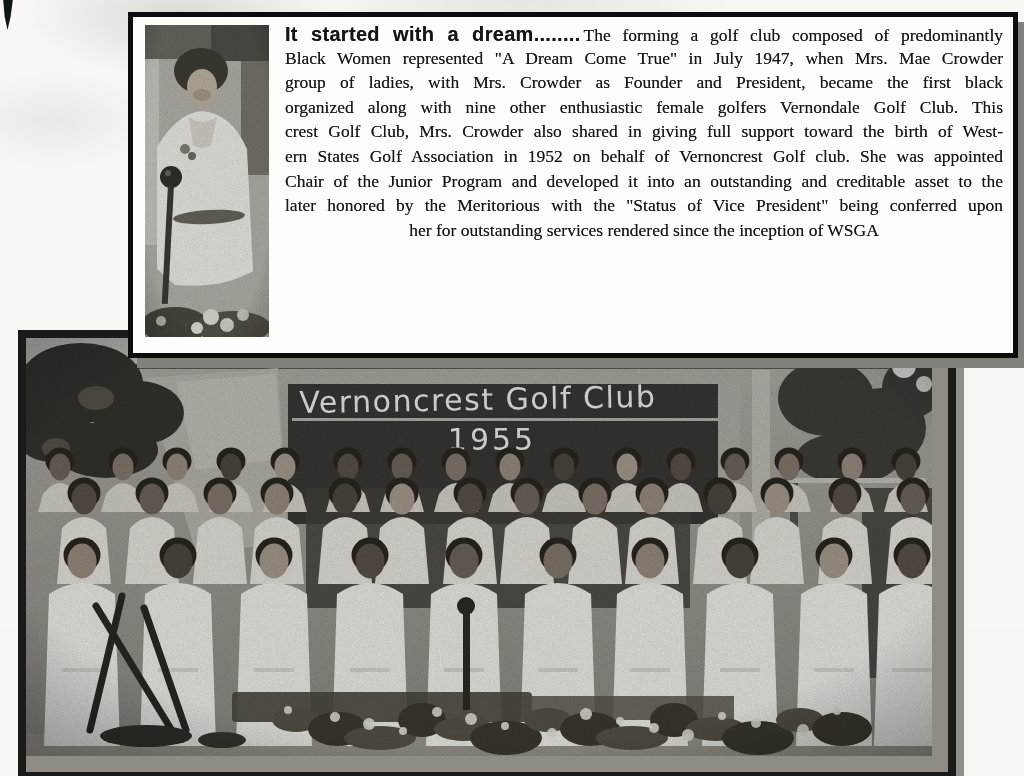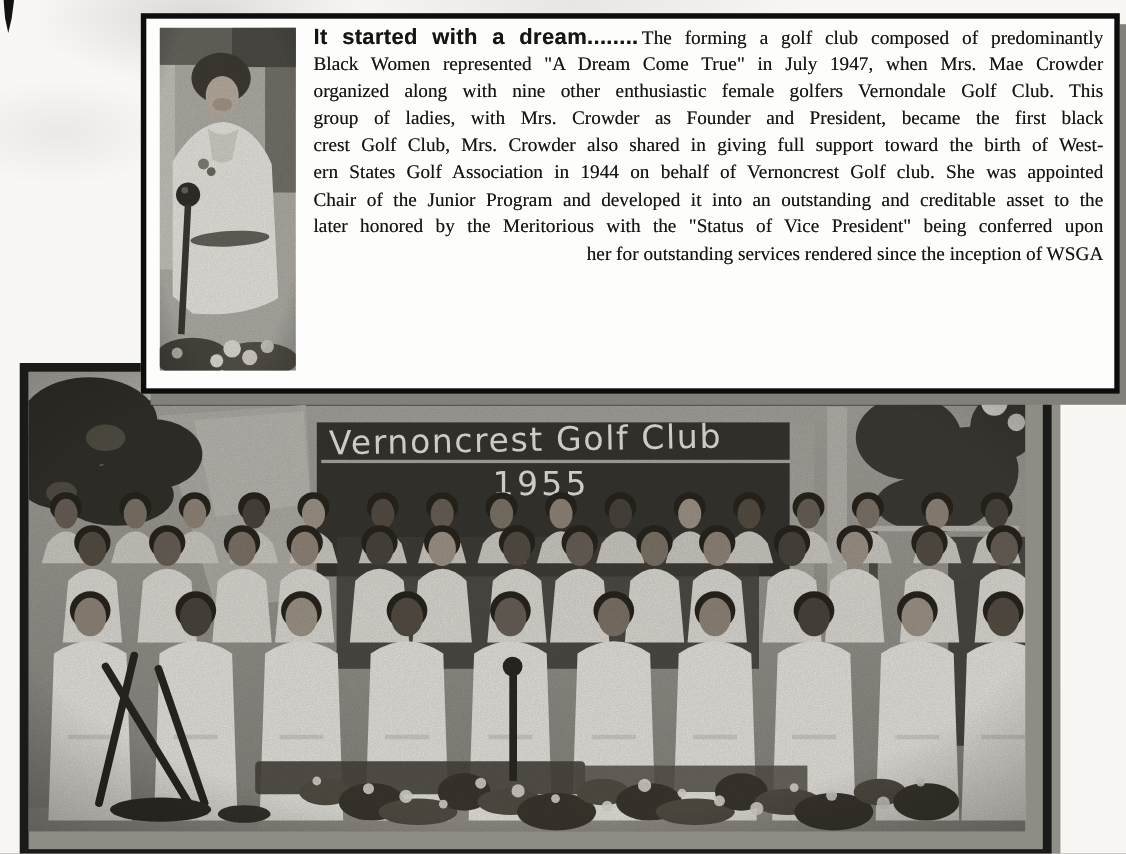--- a/index.html
+++ b/index.html
@@ -16,21 +16,21 @@
     clip-path:polygon(10% 0,90% 0,72% 55%,46% 100%,22% 55%);}
   
   .article-box{position:absolute;left:128px;top:12px;width:880px;height:336px;
     background:#fdfdfb;border:5px solid #0d0d0d;box-shadow:9px 10px 0 0 #82807b;z-index:5;}
   .portrait{position:absolute;left:12px;top:8px;width:124px;height:312px;overflow:hidden;}
   .portrait svg{display:block;}
   .article-text{position:absolute;left:152px;top:6px;right:10px;color:#171512;
     font-size:17.5px;text-shadow:0 0 .6px rgba(25,22,18,.65);}
   .jline{text-align:justify;height:24.6px;overflow:hidden;white-space:normal;}
   .jline::after{content:"";display:inline-block;width:100%;height:0;}
-  .jline.last{text-align:right;}
+  .jline.last{text-align:center;}
   .jline.last::after{content:none;}
   .headline{font-family:"Liberation Sans",sans-serif;font-weight:800;font-size:20px;
     letter-spacing:.3px;padding-right:3px;}
   
   .group-photo{position:absolute;left:18px;top:330px;width:922px;height:434px;
     border:8px solid #1a1a18;background:#8f8c86;box-shadow:8px 5px 0 0 #908e89;z-index:2;}
   .group-photo svg{display:block;}
 </style>
 </head>
 <body>
@@ -83,24 +83,24 @@
           <circle cx="16" cy="296" r="5" fill="#c9c6be"></circle>
           <rect width="124" height="312" fill="url(#vig2)"></rect>
           <rect width="124" height="312" filter="url(#g2)" opacity=".16"></rect>
         </g>
       </svg>
     </div>
 
     <div class="article-text">
       <div class="jline"><span class="headline">It started with a dream........</span><span>The forming a golf club composed of predominantly</span></div>
       <div class="jline">Black Women represented "A Dream Come True" in July 1947, when Mrs. Mae Crowder</div>
+      <div class="jline">group of ladies, with Mrs. Crowder as Founder and President, became the first black</div>
       <div class="jline">organized along with nine other enthusiastic female golfers Vernondale Golf Club. This</div>
-      <div class="jline">group of ladies, with Mrs. Crowder as Founder and President, became the first black</div>
       <div class="jline">crest Golf Club,  Mrs. Crowder also shared in giving full support toward the birth of West-</div>
-      <div class="jline">ern States Golf Association in 1944 on behalf of Vernoncrest Golf club. She was appointed</div>
+      <div class="jline">ern States Golf Association in 1952 on behalf of Vernoncrest Golf club. She was appointed</div>
       <div class="jline">Chair of the Junior Program and developed it into an outstanding and creditable asset to the</div>
       <div class="jline">later honored by the Meritorious with the "Status of Vice President" being conferred upon</div>
       <div class="jline last">her for outstanding services rendered since the inception of WSGA</div>
     </div>
   </div>
 
   <div class="group-photo">
     <svg width="906" height="418" viewBox="0 0 906 418" xmlns="http://www.w3.org/2000/svg">
       <defs>
         <filter id="g1" x="0" y="0" width="100%" height="100%">

